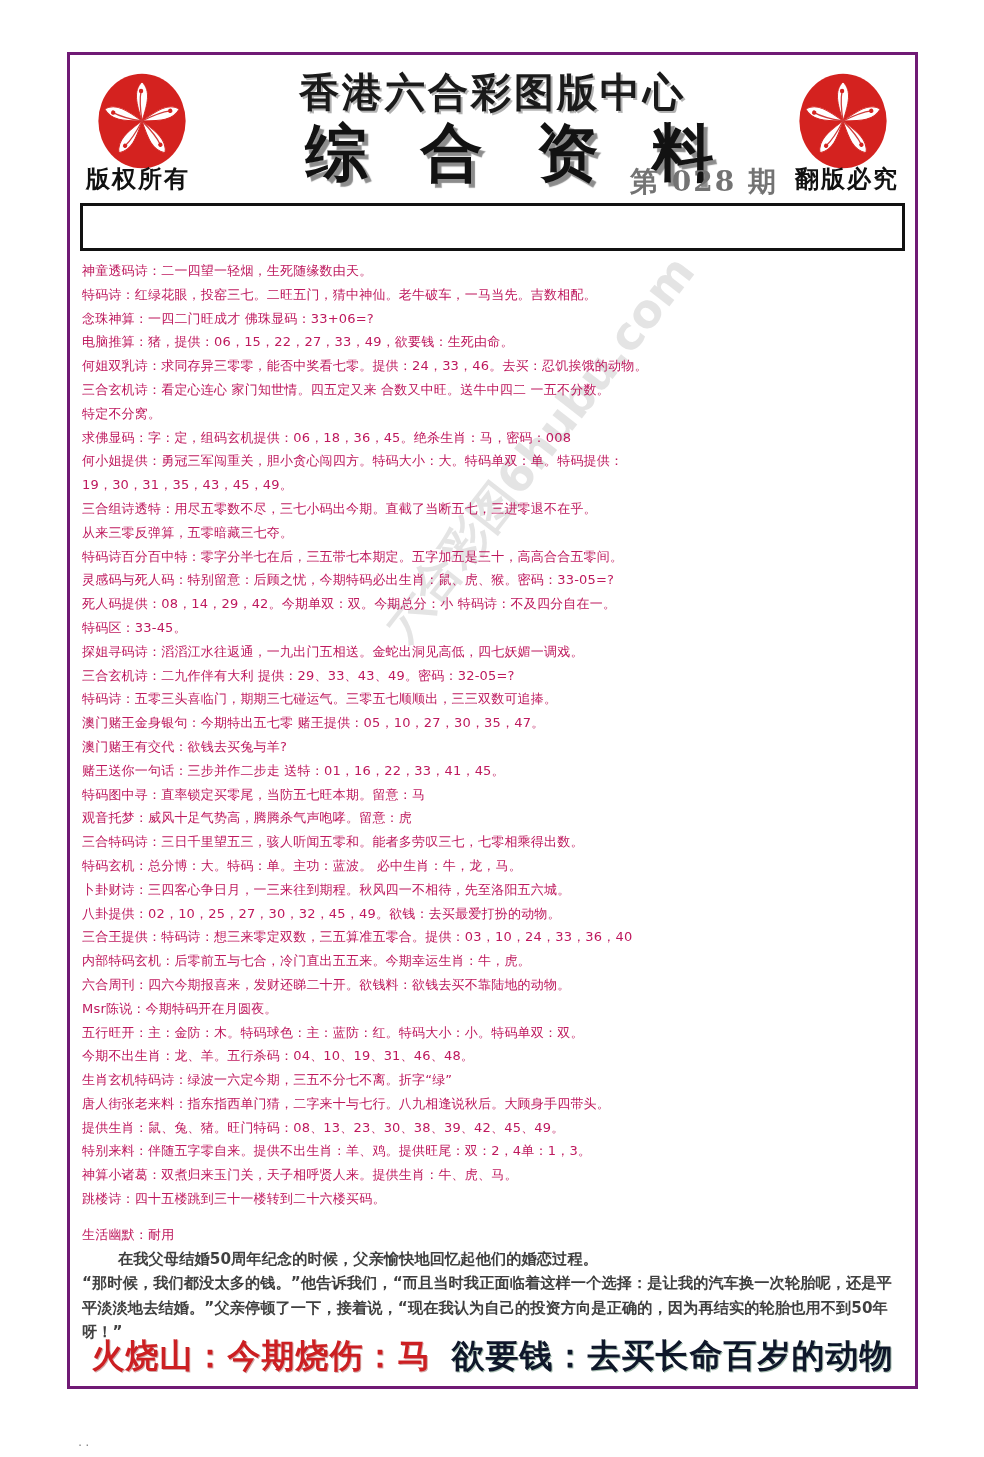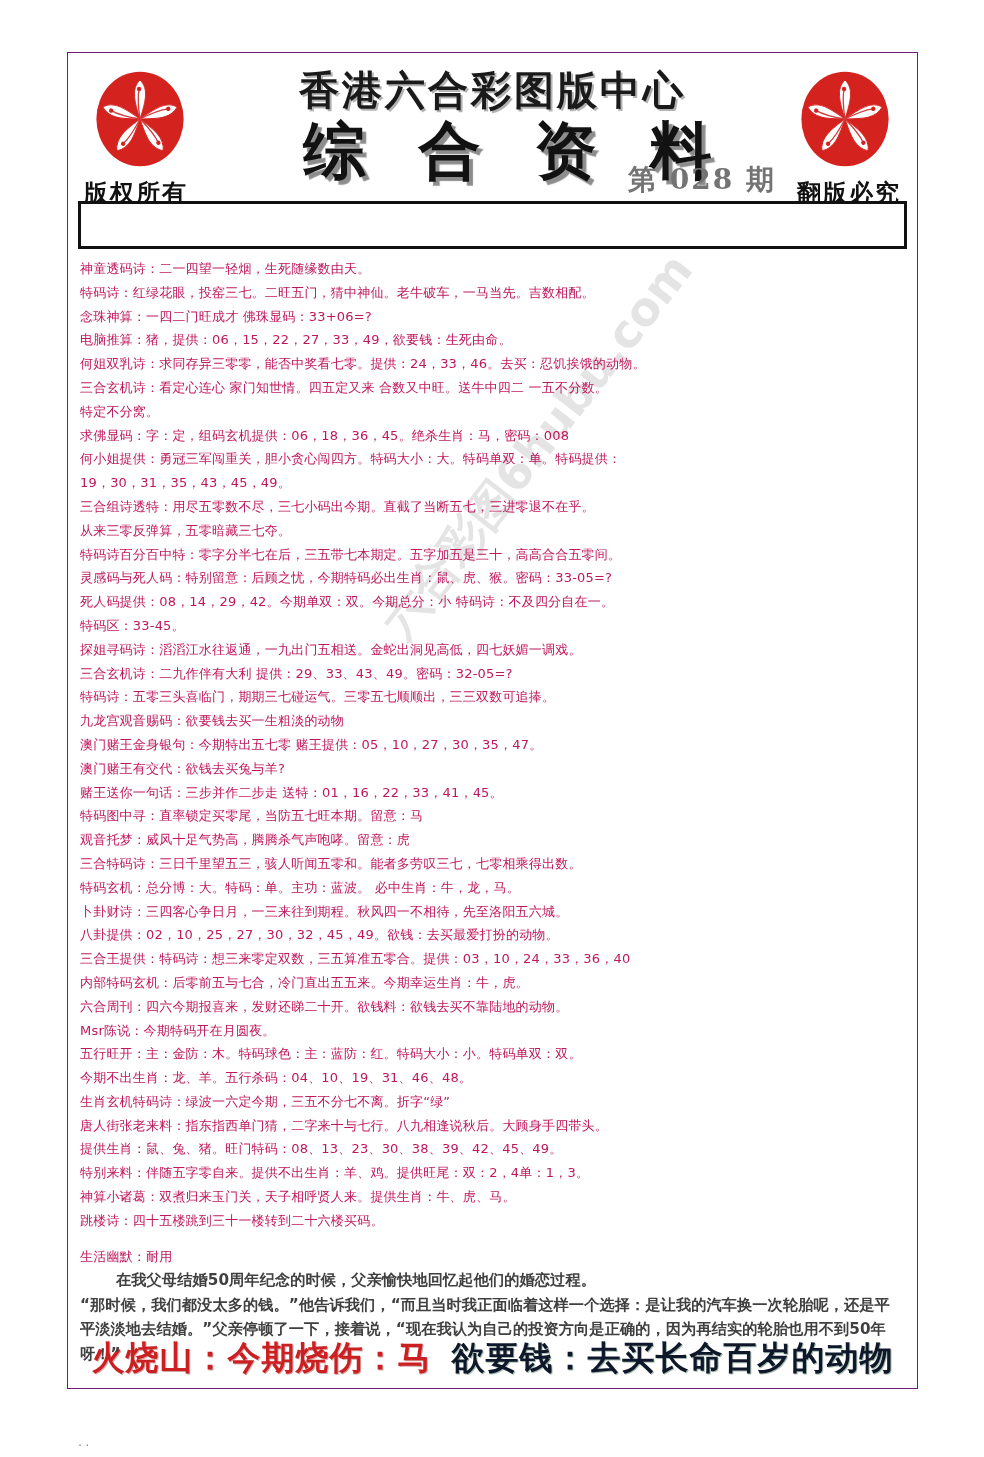--- a/index.html
+++ b/index.html
@@ -15,21 +15,21 @@
     overflow: hidden;
   }
 
   
   .page-frame {
     position: absolute;
     left: 67px;
     top: 52px;
     width: 851px;
     height: 1337px;
-    border: 1px solid #701a75;
+    border: 3px solid #701a75;
     background: #ffffff;
     box-sizing: border-box;
   }
 
   
   .masthead {
     position: relative;
     height: 148px;
     overflow: hidden;
   }
@@ -37,21 +37,21 @@
     position: absolute;
     top: 16px;
     width: 92px;
     height: 100px;
   }
   .bauhinia.left  { left: 26px; }
   .bauhinia.right { right: 26px; }
 
   .copyright-left, .copyright-right {
     position: absolute;
-    top: 124px;
+    top: 108px;
     font-family: "DejaVu Serif", "Liberation Serif", serif;
     font-weight: bold;
     font-size: 24px;
     letter-spacing: 2px;
     color: #111111;
     white-space: nowrap;
   }
   .copyright-left  { left: 16px; }
   .copyright-right { right: 16px; }
 
@@ -266,21 +266,20 @@
     <div class="line">19，30，31，35，43，45，49。</div>
     <div class="line">三合组诗透特：用尽五零数不尽，三七小码出今期。直截了当断五七，三进零退不在乎。</div>
     <div class="line">从来三零反弹算，五零暗藏三七夺。</div>
     <div class="line">特码诗百分百中特：零字分半七在后，三五带七本期定。五字加五是三十，高高合合五零间。</div>
     <div class="line">灵感码与死人码：特别留意：后顾之忧，今期特码必出生肖：鼠、虎、猴。密码：33-05=?</div>
     <div class="line">死人码提供：08，14，29，42。今期单双：双。今期总分：小 特码诗：不及四分自在一。</div>
     <div class="line">特码区：33-45。</div>
     <div class="line">探姐寻码诗：滔滔江水往返通，一九出门五相送。金蛇出洞见高低，四七妖媚一调戏。</div>
     <div class="line">三合玄机诗：二九作伴有大利 提供：29、33、43、49。密码：32-05=?</div>
     <div class="line">特码诗：五零三头喜临门，期期三七碰运气。三零五七顺顺出，三三双数可追捧。</div>
-    <div class="line">九龙宫观音赐码：欲要钱去买一生粗淡的动物</div>
     <div class="line">澳门赌王金身银句：今期特出五七零 赌王提供：05，10，27，30，35，47。</div>
     <div class="line">澳门赌王有交代：欲钱去买兔与羊?</div>
     <div class="line">赌王送你一句话：三步并作二步走 送特：01，16，22，33，41，45。</div>
     <div class="line">特码图中寻：直率锁定买零尾，当防五七旺本期。留意：马</div>
     <div class="line">观音托梦：威风十足气势高，腾腾杀气声咆哮。留意：虎</div>
     <div class="line">三合特码诗：三日千里望五三，骇人听闻五零和。能者多劳叹三七，七零相乘得出数。</div>
     <div class="line">特码玄机：总分博：大。特码：单。主功：蓝波。 必中生肖：牛，龙，马。</div>
     <div class="line">卜卦财诗：三四客心争日月，一三来往到期程。秋风四一不相待，先至洛阳五六城。</div>
     <div class="line">八卦提供：02，10，25，27，30，32，45，49。欲钱：去买最爱打扮的动物。</div>
     <div class="line">三合王提供：特码诗：想三来零定双数，三五算准五零合。提供：03，10，24，33，36，40</div>

